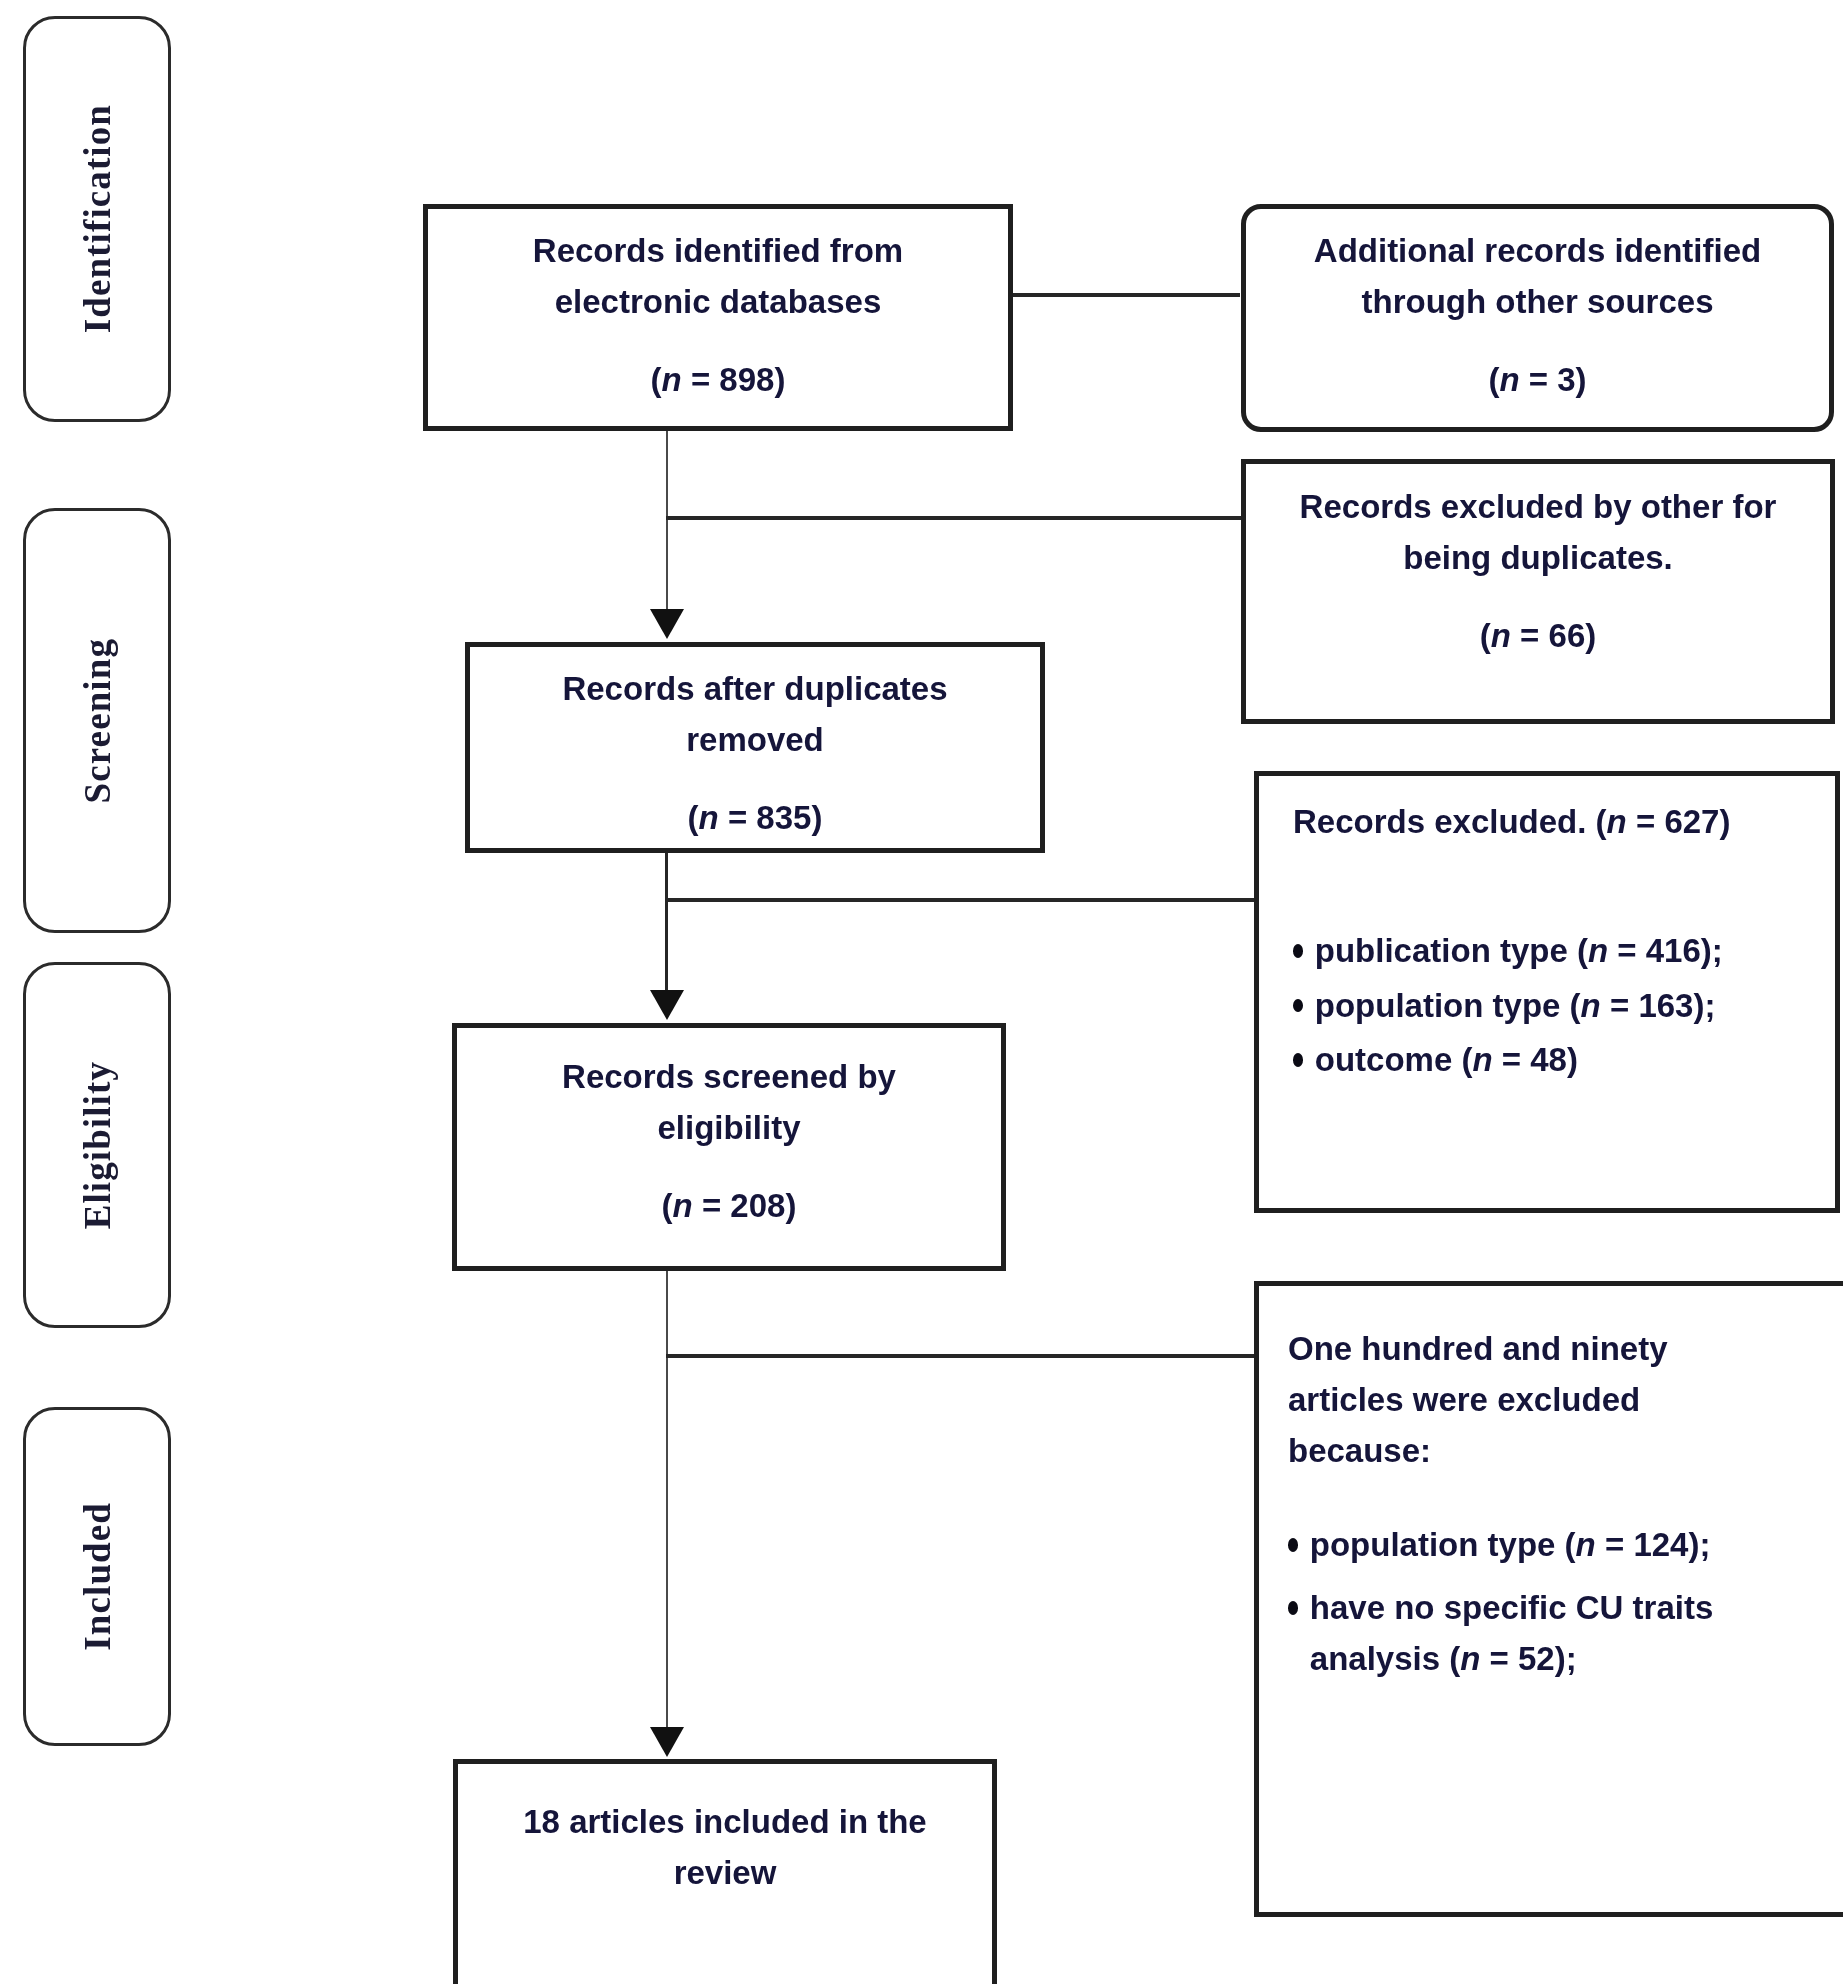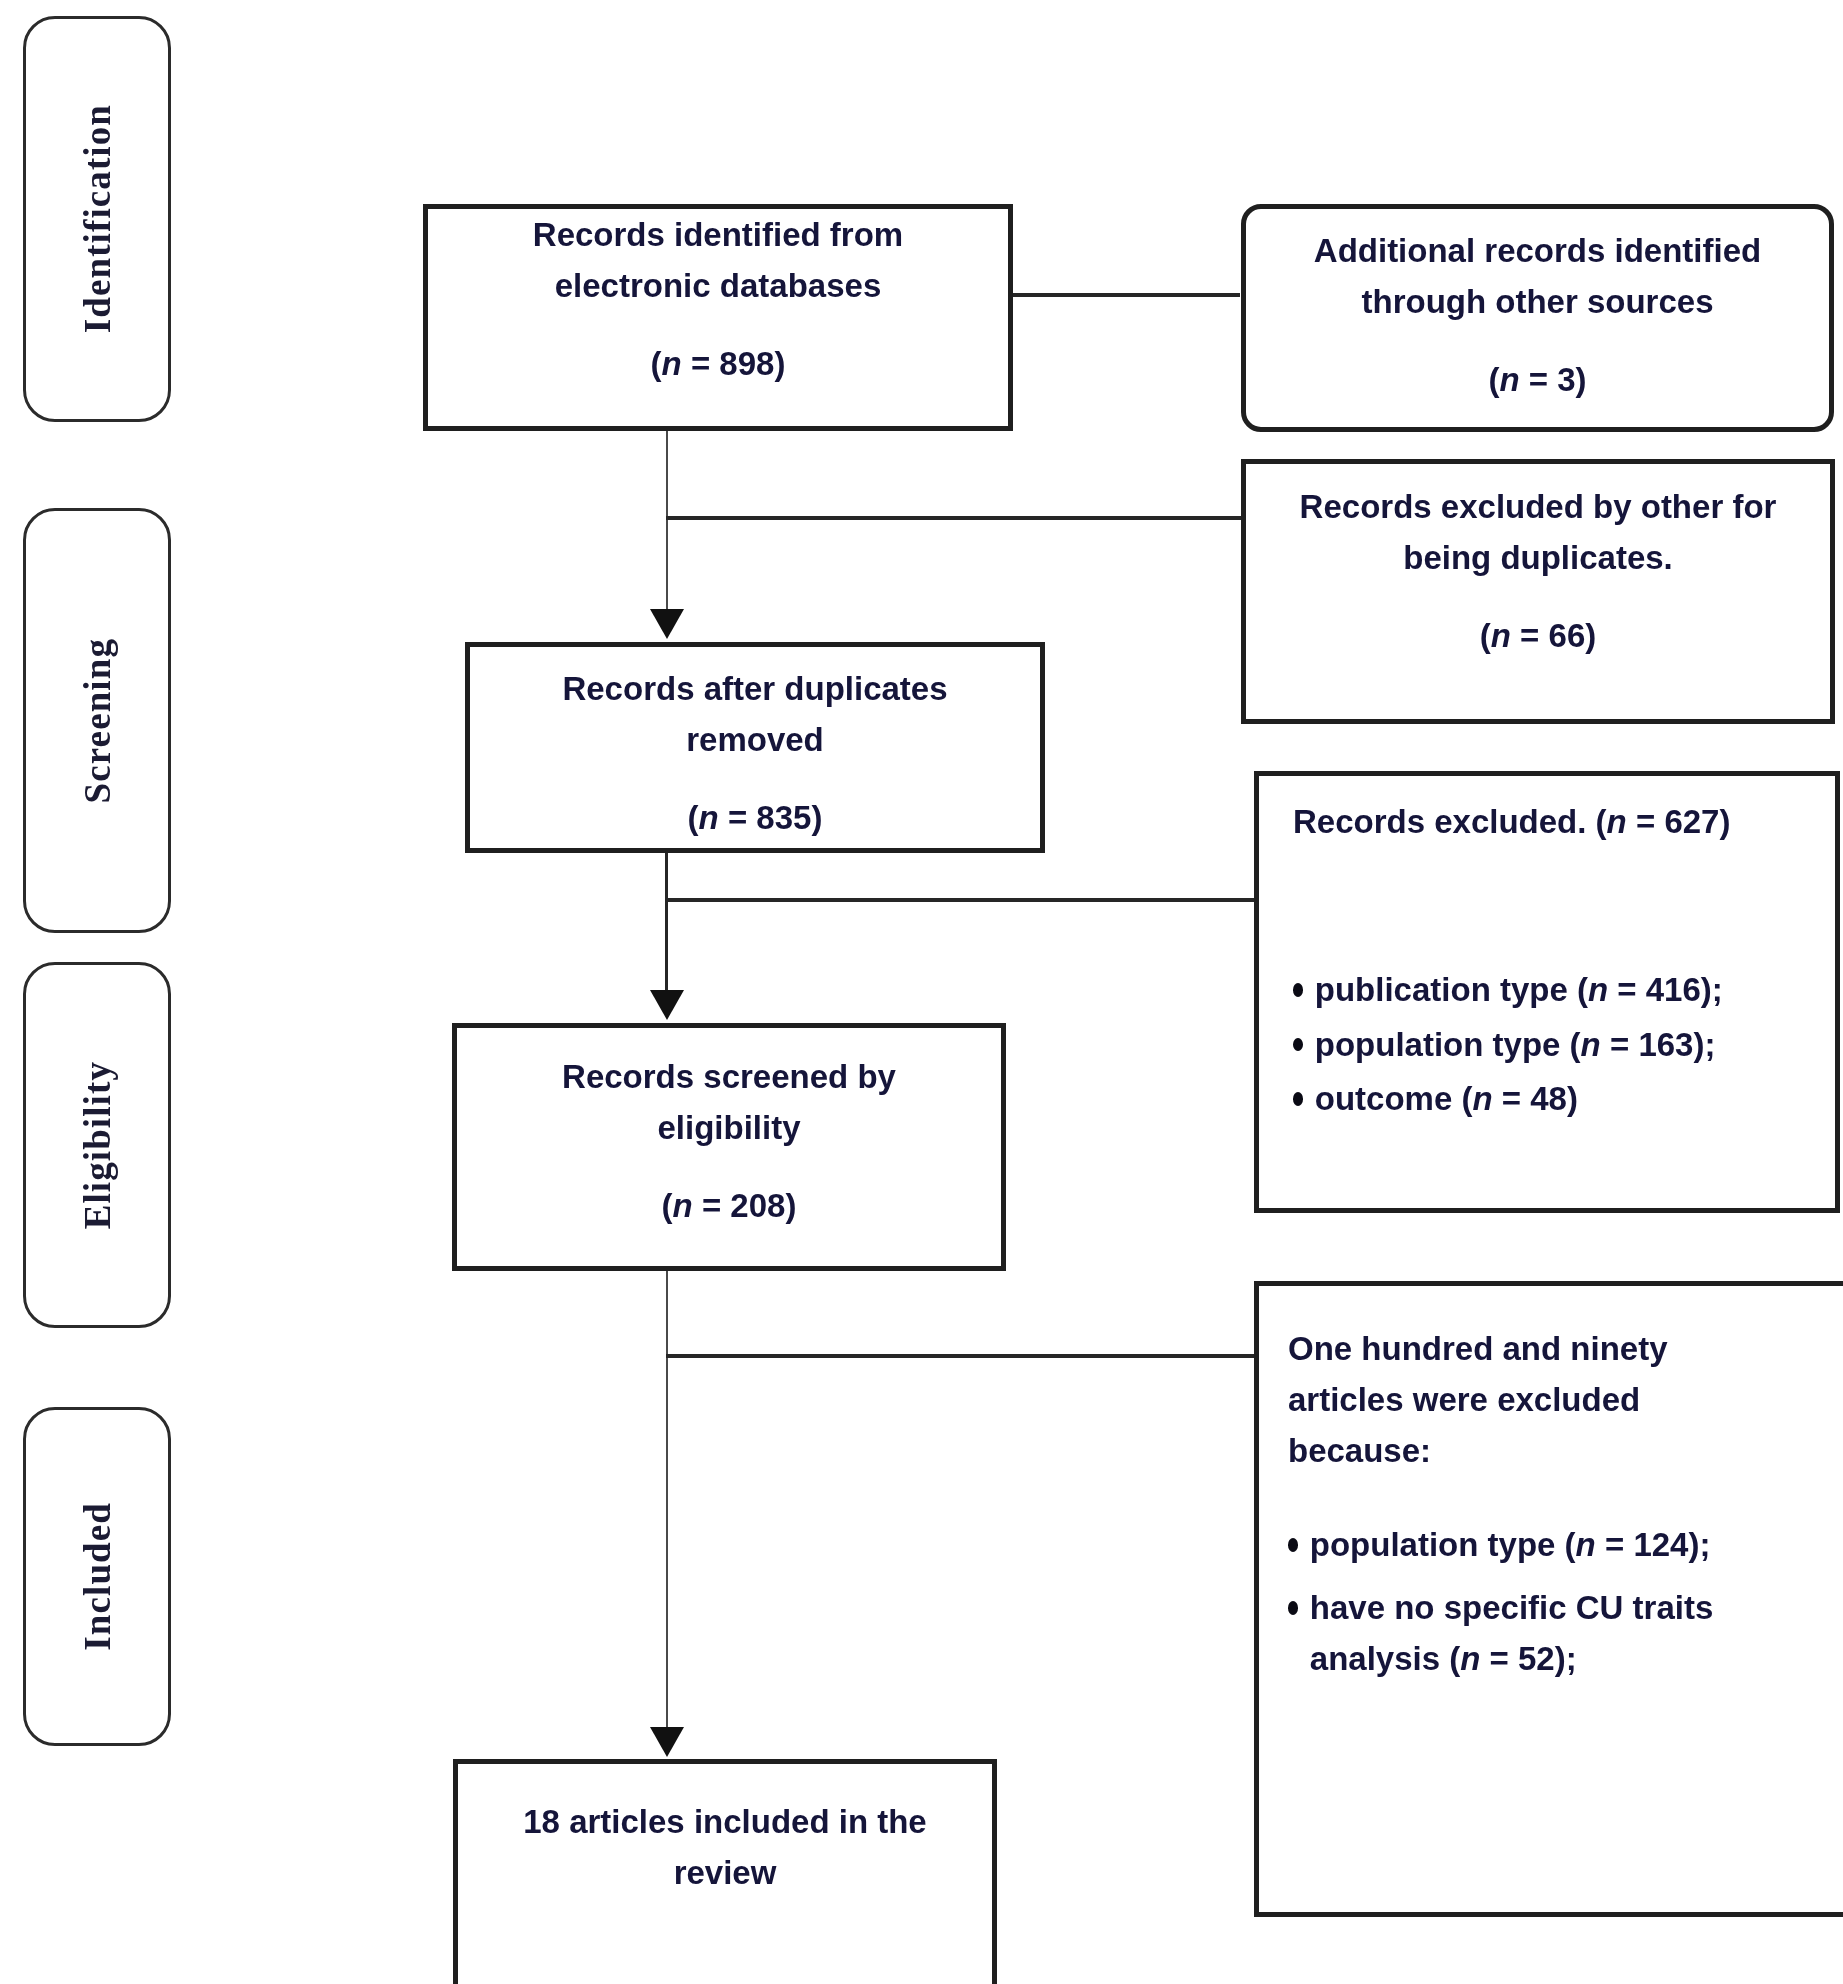--- a/index.html
+++ b/index.html
@@ -40,29 +40,29 @@
   
   .box{
     position:absolute;background:#fff;
     border:5.2px solid var(--border);
     box-sizing:border-box;
     font-weight:700;font-size:33px;line-height:1.55;
     text-align:center;
   }
   .pre{white-space:pre-line;}
   .count{margin-top:27px;}
-  .box-identified{left:423px;top:204px;width:590px;height:227px;}
+  .box-identified{left:423px;top:204px;width:590px;height:227px;padding-top:16px;}
   .box-additional{left:1241px;top:204px;width:593px;height:228px;padding-top:16px;border-radius:20px;}
   .box-dup-excluded{left:1241px;top:459px;width:594px;height:265px;padding-top:17px;}
   .box-after-dup{left:465px;top:642px;width:580px;height:211px;padding-top:16px;}
   .box-excluded{left:1254px;top:771px;width:586px;height:442px;text-align:left;padding:20px 23px 0 34px;}
   .box-screened{left:452px;top:1023px;width:554px;height:248px;padding-top:23px;}
   .box-excluded2{left:1254px;top:1281px;width:700px;height:636px;text-align:left;padding:37px 17px 0 29px;}
   .box-included{left:453px;top:1759px;width:544px;height:242px;padding-top:32px;}
-  .bullets{margin-top:117px;}
+  .bullets{margin-top:78px;}
   .box-excluded2 .bullets{margin-top:43px;}
   .bullet-row{display:flex;align-items:flex-start;gap:11.5px;margin-bottom:3.4px;}
   .box-excluded2 .bullet-row{margin-bottom:11.5px;}
   .bullet-dot{
     flex:0 0 auto;width:10.3px;height:13.8px;border-radius:50%;
     background:#0a0a14;margin-top:19px;
   }
   
   .line-h{position:absolute;height:4px;background:var(--line);}
   .line-v{position:absolute;background:var(--line);}

